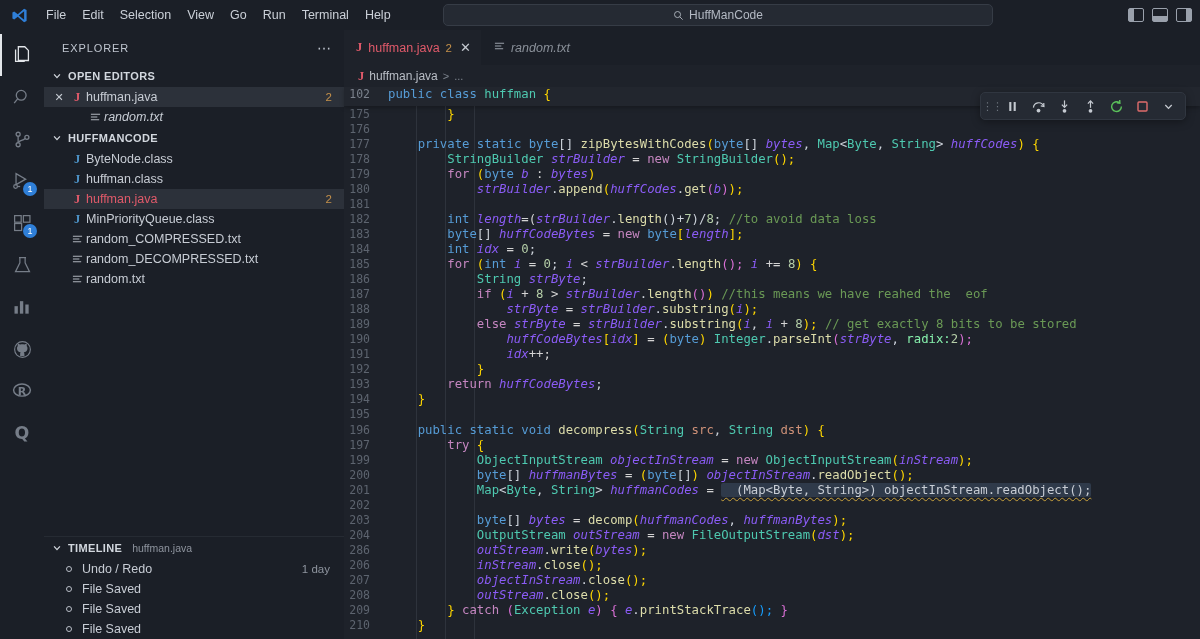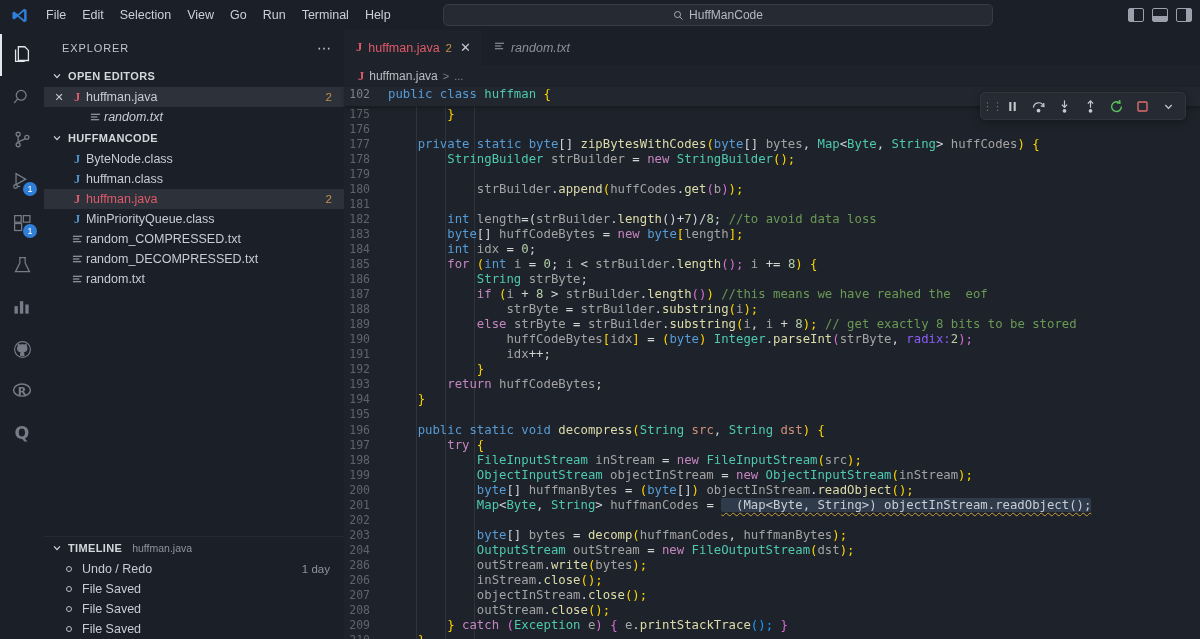--- a/index.html
+++ b/index.html
@@ -156,27 +156,27 @@
     font-family:"DejaVu Sans Mono", monospace; font-size:12.3px;
     color:#c8cdd5; position:relative; flex:1; padding-left:8px;
   }
   .sticky .ln { color:#7b828d; }
 
   
   .kw   { color:#c586c0; }  
   .kw2  { color:#569cd6; }  
   .typ  { color:#4ec9b0; }  
   .fn   { color:#dcdcaa; }  
-  .var  { color:#a3a3a3; }  
+  .var  { color:#8b5cf6;font-style:italic; }  
   .num  { color:#b5cea8; }  
   .cmt  { color:#6a9955; }  
   .str  { color:#ce9178; }  
   .pun  { color:#cdd3db; }
   .op   { color:#d4d4d4; }
-  .param{ color:#8b5cf6; }  
+  .param{ color:#86efac; }  
   .brkt1{ color:#ffd700; }
   .brkt2{ color:#da70d6; }
   .brkt3{ color:#179fff; }
 
   .sel-hl { background:#2f3a4a; border-radius:2px; }
   .squiggle {
     text-decoration: underline wavy #c8a23c;
     text-underline-offset:3px;
     text-decoration-thickness:1px;
   }
@@ -538,40 +538,39 @@
 
       <div class="code-area">
         <div class="guide" style="left:72px"></div>
         <div class="guide" style="left:101px"></div>
         <div class="guide" style="left:130px"></div>
         <div class="codescroll" id="code-lines">
             <div class="cline"><span class="ln">175</span><span class="ctext"><span>        </span><span class="brkt1">}</span></span></div>
             <div class="cline"><span class="ln">176</span><span class="ctext"><span></span></span></div>
             <div class="cline"><span class="ln">177</span><span class="ctext"><span>    </span><span class="kw2">private </span><span class="kw2">static </span><span class="kw2">byte</span><span class="pun">[] </span><span class="fn">zipBytesWithCodes</span><span class="brkt1">(</span><span class="kw2">byte</span><span class="pun">[] </span><span class="var">bytes</span><span class="pun">, </span><span class="typ">Map</span><span class="pun">&lt;</span><span class="typ">Byte</span><span class="pun">, </span><span class="typ">String</span><span class="pun">&gt; </span><span class="var">huffCodes</span><span class="brkt1">)</span><span class="brkt1"> {</span></span></div>
             <div class="cline"><span class="ln">178</span><span class="ctext"><span>        </span><span class="typ">StringBuilder </span><span class="var">strBuilder</span><span class="op"> = </span><span class="kw">new </span><span class="typ">StringBuilder</span><span class="brkt1">();</span></span></div>
-            <div class="cline"><span class="ln">179</span></div>
+            <div class="cline"><span class="ln">179</span><span class="ctext"><span>        </span><span class="kw">for </span><span class="brkt1">(</span><span class="kw2">byte </span><span class="var">b</span><span class="op"> : </span><span class="var">bytes</span><span class="brkt1">)</span></span></div>
             <div class="cline"><span class="ln">180</span><span class="ctext"><span>            </span><span class="var">strBuilder</span><span class="pun">.</span><span class="fn">append</span><span class="brkt1">(</span><span class="var">huffCodes</span><span class="pun">.</span><span class="fn">get</span><span class="brkt2">(</span><span class="var">b</span><span class="brkt2">)</span><span class="brkt1">);</span></span></div>
             <div class="cline"><span class="ln">181</span><span class="ctext"><span></span></span></div>
             <div class="cline"><span class="ln">182</span><span class="ctext"><span>        </span><span class="kw2">int </span><span class="var">length</span><span class="op">=(</span><span class="var">strBuilder</span><span class="pun">.</span><span class="fn">length</span><span class="pun">()+</span><span class="num">7</span><span class="pun">)/</span><span class="num">8</span><span class="pun">; </span><span class="cmt">//to avoid data loss</span></span></div>
             <div class="cline"><span class="ln">183</span><span class="ctext"><span>        </span><span class="kw2">byte</span><span class="pun">[] </span><span class="var">huffCodeBytes</span><span class="op"> = </span><span class="kw">new </span><span class="kw2">byte</span><span class="brkt1">[</span><span class="var">length</span><span class="brkt1">];</span></span></div>
             <div class="cline"><span class="ln">184</span><span class="ctext"><span>        </span><span class="kw2">int </span><span class="var">idx</span><span class="op"> = </span><span class="num">0</span><span class="pun">;</span></span></div>
             <div class="cline"><span class="ln">185</span><span class="ctext"><span>        </span><span class="kw">for </span><span class="brkt1">(</span><span class="kw2">int </span><span class="var">i</span><span class="op"> = </span><span class="num">0</span><span class="pun">; </span><span class="var">i</span><span class="op"> &lt; </span><span class="var">strBuilder</span><span class="pun">.</span><span class="fn">length</span><span class="brkt2">(); </span><span class="var">i</span><span class="op"> += </span><span class="num">8</span><span class="brkt1">)</span><span class="brkt1"> {</span></span></div>
             <div class="cline"><span class="ln">186</span><span class="ctext"><span>            </span><span class="typ">String </span><span class="var">strByte</span><span class="pun">;</span></span></div>
             <div class="cline"><span class="ln">187</span><span class="ctext"><span>            </span><span class="kw">if </span><span class="brkt1">(</span><span class="var">i</span><span class="op"> + </span><span class="num">8</span><span class="op"> &gt; </span><span class="var">strBuilder</span><span class="pun">.</span><span class="fn">length</span><span class="brkt2">()</span><span class="brkt1">)</span><span class="pun"> </span><span class="cmt">//this means we have reahed the  eof</span></span></div>
             <div class="cline"><span class="ln">188</span><span class="ctext"><span>                </span><span class="var">strByte</span><span class="op"> = </span><span class="var">strBuilder</span><span class="pun">.</span><span class="fn">substring</span><span class="brkt1">(</span><span class="var">i</span><span class="brkt1">);</span></span></div>
             <div class="cline"><span class="ln">189</span><span class="ctext"><span>            </span><span class="kw">else </span><span class="var">strByte</span><span class="op"> = </span><span class="var">strBuilder</span><span class="pun">.</span><span class="fn">substring</span><span class="brkt1">(</span><span class="var">i</span><span class="pun">, </span><span class="var">i</span><span class="op"> + </span><span class="num">8</span><span class="brkt1">); </span><span class="cmt">// get exactly 8 bits to be stored</span></span></div>
             <div class="cline"><span class="ln">190</span><span class="ctext"><span>                </span><span class="var">huffCodeBytes</span><span class="brkt1">[</span><span class="var">idx</span><span class="brkt1">]</span><span class="op"> = </span><span class="brkt1">(</span><span class="kw2">byte</span><span class="brkt1">) </span><span class="typ">Integer</span><span class="pun">.</span><span class="fn">parseInt</span><span class="brkt2">(</span><span class="var">strByte</span><span class="pun">, </span><span class="param">radix:</span><span class="num">2</span><span class="brkt2">);</span></span></div>
             <div class="cline"><span class="ln">191</span><span class="ctext"><span>                </span><span class="var">idx</span><span class="op">++;</span></span></div>
             <div class="cline"><span class="ln">192</span><span class="ctext"><span>            </span><span class="brkt1">}</span></span></div>
             <div class="cline"><span class="ln">193</span><span class="ctext"><span>        </span><span class="kw">return </span><span class="var">huffCodeBytes</span><span class="pun">;</span></span></div>
             <div class="cline"><span class="ln">194</span><span class="ctext"><span>    </span><span class="brkt1">}</span></span></div>
             <div class="cline"><span class="ln">195</span><span class="ctext"><span></span></span></div>
             <div class="cline"><span class="ln">196</span><span class="ctext"><span>    </span><span class="kw2">public </span><span class="kw2">static </span><span class="kw2">void </span><span class="fn">decompress</span><span class="brkt1">(</span><span class="typ">String </span><span class="str">src</span><span class="pun">, </span><span class="typ">String </span><span class="str">dst</span><span class="brkt1">)</span><span class="brkt1"> {</span></span></div>
             <div class="cline"><span class="ln">197</span><span class="ctext"><span>        </span><span class="kw">try </span><span class="brkt1">{</span></span></div>
-            <div class="cline"><span class="ln">198</span><span class="ctext"><span>            </span><span class="typ">FileInputStream </span><span class="var">inStream</span><span class="op"> = </span><span class="kw">new </span><span class="typ">FileInputStream</span><span class="brkt1">(</span><span class="var">src</span><span class="brkt1">);</span></span></div>
             <div class="cline"><span class="ln">199</span><span class="ctext"><span>            </span><span class="typ">ObjectInputStream </span><span class="var">objectInStream</span><span class="op"> = </span><span class="kw">new </span><span class="typ">ObjectInputStream</span><span class="brkt1">(</span><span class="var">inStream</span><span class="brkt1">);</span></span></div>
             <div class="cline"><span class="ln">200</span><span class="ctext"><span>            </span><span class="kw2">byte</span><span class="pun">[] </span><span class="var">huffmanBytes</span><span class="op"> = </span><span class="brkt1">(</span><span class="kw2">byte</span><span class="pun">[]</span><span class="brkt1">) </span><span class="var">objectInStream</span><span class="pun">.</span><span class="fn">readObject</span><span class="brkt1">();</span></span></div>
             <div class="cline"><span class="ln">201</span><span class="ctext"><span>            </span><span class="typ">Map</span><span class="pun">&lt;</span><span class="typ">Byte</span><span class="pun">, </span><span class="typ">String</span><span class="pun">&gt; </span><span class="var">huffmanCodes</span><span class="op"> = </span><span class="squiggle sel-hl">  (Map&lt;Byte, String&gt;) objectInStream.readObject();</span></span></div>
             <div class="cline"><span class="ln">202</span><span class="ctext"><span></span></span></div>
             <div class="cline"><span class="ln">203</span><span class="ctext"><span>            </span><span class="kw2">byte</span><span class="pun">[] </span><span class="var">bytes</span><span class="op"> = </span><span class="fn">decomp</span><span class="brkt1">(</span><span class="var">huffmanCodes</span><span class="pun">, </span><span class="var">huffmanBytes</span><span class="brkt1">);</span></span></div>
             <div class="cline"><span class="ln">204</span><span class="ctext"><span>            </span><span class="typ">OutputStream </span><span class="var">outStream</span><span class="op"> = </span><span class="kw">new </span><span class="typ">FileOutputStream</span><span class="brkt1">(</span><span class="var">dst</span><span class="brkt1">);</span></span></div>
             <div class="cline"><span class="ln">286</span><span class="ctext"><span>            </span><span class="var">outStream</span><span class="pun">.</span><span class="fn">write</span><span class="brkt1">(</span><span class="var">bytes</span><span class="brkt1">);</span></span></div>
             <div class="cline"><span class="ln">206</span><span class="ctext"><span>            </span><span class="var">inStream</span><span class="pun">.</span><span class="fn">close</span><span class="brkt1">();</span></span></div>
             <div class="cline"><span class="ln">207</span><span class="ctext"><span>            </span><span class="var">objectInStream</span><span class="pun">.</span><span class="fn">close</span><span class="brkt1">();</span></span></div>
             <div class="cline"><span class="ln">208</span><span class="ctext"><span>            </span><span class="var">outStream</span><span class="pun">.</span><span class="fn">close</span><span class="brkt1">();</span></span></div>

